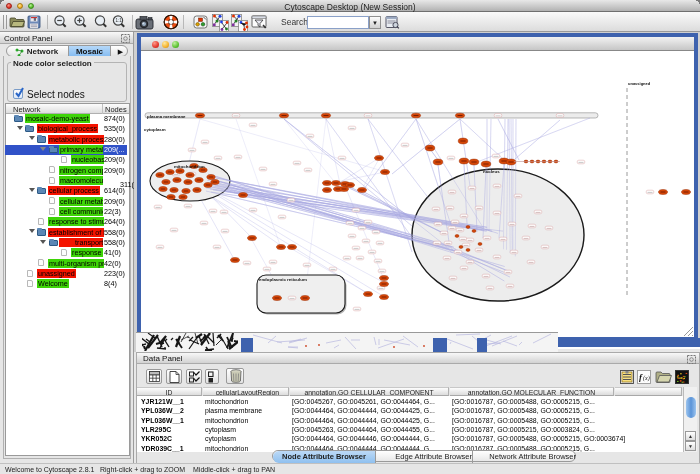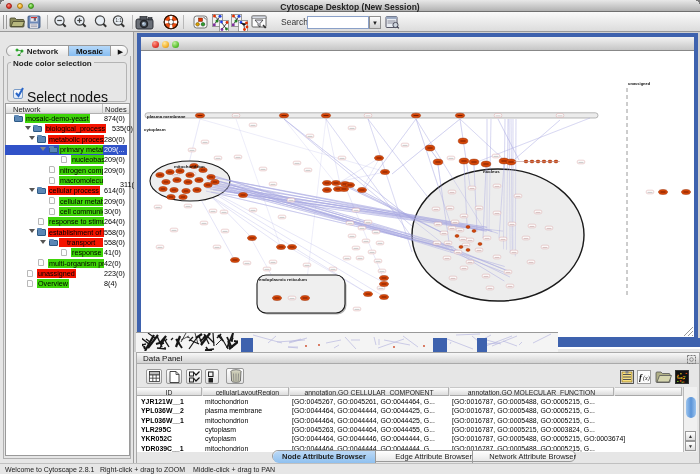--- a/index.html
+++ b/index.html
@@ -6,21 +6,21 @@
 .abs { position:absolute; }
 </style></head>
 <body>
 
 <div class="abs" style="left:0;top:0;width:5px;height:5px;background:radial-gradient(circle at 5px 5px, rgba(0,0,0,0) 4.6px, #777 4.6px);z-index:50"></div>
 <div class="abs" style="left:695px;top:0;width:5px;height:5px;background:radial-gradient(circle at 0px 5px, rgba(0,0,0,0) 4.6px, #777 4.6px);z-index:50"></div>
 <div class="abs" style="left:0;top:0;width:700px;height:12px;background:linear-gradient(#e8e8e8,#bdbdbd 80%,#b0b0b0);border-bottom:1px solid #6f6f6f">
   <div class="abs" style="left:5.5px;top:2.5px;width:6.5px;height:6.5px;border-radius:50%;background:radial-gradient(circle at 35% 30%,#ff9a8a,#e33a2e 60%,#b01d12);border:0.5px solid #a02018"></div>
   <div class="abs" style="left:16.5px;top:2.5px;width:6.5px;height:6.5px;border-radius:50%;background:radial-gradient(circle at 35% 30%,#ffe9a0,#f5b32e 60%,#c07d10);border:0.5px solid #a87a14"></div>
   <div class="abs" style="left:27.5px;top:2.5px;width:6.5px;height:6.5px;border-radius:50%;background:radial-gradient(circle at 35% 30%,#c2f0a0,#5fc433 60%,#2f8f12);border:0.5px solid #3d8f1d"></div>
-  <div class="abs" style="left:0;top:1.5px;width:700px;text-align:center;font-size:8.5px;font-weight:bold;color:#222">Cytoscape Desktop (New Session)</div>
+  <div class="abs" style="left:0;top:1.5px;width:700px;text-align:center;font-size:8.5px;font-weight:normal;color:#222">Cytoscape Desktop (New Session)</div>
 </div>
 
 <div class="abs" style="left:0;top:12px;width:700px;height:20px;background:linear-gradient(#fafafa,#dcdcdc);border-bottom:1px solid #9a9a9a">
 </div>
 <div style="position:absolute;left:47px;top:15px;width:1px;height:14px;background:#b8b8b8"></div>
 <div style="position:absolute;left:131.5px;top:15px;width:1px;height:14px;background:#b8b8b8"></div>
 <div style="position:absolute;left:183px;top:15px;width:1px;height:14px;background:#b8b8b8"></div>
 <div style="position:absolute;left:2.5px;top:15px;width:1.5px;height:14px;background:#bbb;border-left:1px solid #999"></div>
 <div style="position:absolute;left:5.5px;top:15px;width:1.5px;height:14px;background:#bbb;border-left:1px solid #999"></div>
 <svg style="position:absolute;left:9px;top:15px" width="16" height="14" viewBox="0 0 16 14">
@@ -120,20 +120,27 @@
 <svg style="position:absolute;left:385px;top:15px" width="15" height="15" viewBox="0 0 15 15">
     <rect x="1" y="1.5" width="11" height="11" rx="1" fill="#e8ecf2" stroke="#445" stroke-width="0.9"></rect>
     <rect x="1" y="1.5" width="11" height="2.4" fill="#9aa8c0"></rect>
     <line x1="2.5" y1="6" x2="10.5" y2="6" stroke="#667" stroke-width="0.7"></line>
     <line x1="2.5" y1="8" x2="10.5" y2="8" stroke="#667" stroke-width="0.7"></line>
     <circle cx="10.5" cy="10" r="2.6" fill="#cdd4dd" stroke="#334" stroke-width="0.8"></circle>
     <line x1="12" y1="11.5" x2="13.8" y2="13.3" stroke="#334" stroke-width="1.2"></line>
   </svg>
 
 <div class="abs" style="left:0;top:32px;width:134px;height:431px;background:#e6e6e6;border-right:1px solid #9c9c9c">
+  <div class="abs" style="left:0;top:0;width:133px;height:12px;background:linear-gradient(#f8f8f8,#d2d2d2);border-bottom:1px solid #aaa">
+    <span class="abs" style="left:4px;top:1.5px;font-size:8px;color:#111">Control Panel</span>
+    <svg class="abs" style="left:121px;top:2px" width="9" height="9" viewBox="0 0 9 9">
+        <rect x="0.5" y="0.5" width="8" height="8" fill="none" stroke="#777" stroke-width="1" stroke-dasharray="2,1"></rect>
+        <circle cx="4.5" cy="4.5" r="1.8" fill="none" stroke="#777" stroke-width="0.8"></circle>
+      </svg>
+  </div>
 
   <div class="abs" style="left:6px;top:13px;width:122px;height:11.5px;border:1px solid #9a9a9a;border-radius:6px;background:linear-gradient(#ffffff,#e4e4e4);overflow:hidden">
     <div class="abs" style="left:0;top:0;width:61px;height:11.5px;font-size:8px;font-weight:bold;color:#222;text-align:center;line-height:11px">
       <svg style="position:absolute;left:8px;top:1.5px" width="9" height="9" viewBox="0 0 9 9">
           <circle cx="2" cy="2" r="1.5" fill="#30b030"></circle>
           <circle cx="7" cy="3" r="1.5" fill="#30b030"></circle>
           <circle cx="4" cy="7.5" r="1.5" fill="#30b030"></circle>
           <path d="M2 2 L7 3 L4 7.5" stroke="#208020" stroke-width="0.7" fill="none"></path>
         </svg>
       <span style="margin-left:10px">Network</span></div>
@@ -144,37 +151,37 @@
   <div class="abs" style="left:3px;top:24px;width:128px;height:403px;border:1px solid #b0b0b0;border-top:none;background:#e6e6e6"></div>
 
   <div class="abs" style="left:7px;top:30px;width:120px;height:40px;border:1px solid #b4b4b4;border-radius:3px"></div>
   <div class="abs" style="left:11px;top:26.5px;background:#e6e6e6;padding:0 2px;font-size:8px;font-weight:bold;color:#222">Node color selection</div>
 
 
   <div class="abs" style="left:13px;top:57px;width:9.5px;height:9.5px;background:linear-gradient(#fdfdfd,#dce8f8);border:1px solid #7a9cc8;border-radius:2px"></div>
   <svg class="abs" style="left:14px;top:54px" width="11" height="12" viewBox="0 0 11 12">
       <path d="M2 7 L4.5 10 L9 2" fill="none" stroke="#2a66c8" stroke-width="2"></path>
     </svg>
-  <span class="abs" style="left:27px;top:57px;font-size:14px;color:#111">Select nodes</span>
+  <span class="abs" style="left:27px;top:57px;font-size:10px;color:#111">Select nodes</span>
 </div>
 
 <div class="abs" style="left:5px;top:103px;width:125px;height:353px;background:#fff;border:1px solid #9a9a9a"></div>
 <div class="abs" style="left:6px;top:104px;width:123px;height:9.5px;background:linear-gradient(#fcfcfc,#dedede);border-bottom:1px solid #b0b0b0">
   <span class="abs" style="left:7px;top:1px;font-size:7.5px;color:#222">Network</span>
   <span class="abs" style="left:99px;top:1px;font-size:7.5px;color:#222">Nodes</span>
   <span class="abs" style="left:96px;top:0;width:1px;height:9.5px;background:#c0c0c0"></span>
 </div>
 <div class="abs" style="left:0;top:0;width:134px;height:463px;overflow:hidden;font-size:7.2px">
 <div style="position:absolute;left:5px;top:113.5px;width:122px;height:10.4px;">
       <span style="position:absolute;left:9px;top:2px;width:9px;height:6.5px;background:#5b87b5;border:0.5px solid #2d5a86;border-radius:1px"></span>
       <span style="position:absolute;left:9px;top:1px;width:5px;height:2px;background:#5b87b5;border-radius:1px 1px 0 0"></span>
       <span style="position:absolute;left:20px;top:0.4px;max-width:79px;overflow:hidden;display:inline-block;background:#3ed407;color:#000;padding:0 1px;white-space:nowrap">mosaic-demo-yeast</span>
       <span style="position:absolute;left:99px;top:0.4px;color:#000;">874(0)</span>
     </div>
-<div style="position:absolute;left:5px;top:123.8px;width:122px;height:22px;margin-left:8px;">
+<div style="position:absolute;left:5px;top:123.8px;width:122px;height:22px;">
       <span style="position:absolute;left:12px;top:2.2px;width:0;height:0;border-left:3.5px solid transparent;border-right:3.5px solid transparent;border-top:4.5px solid #555"></span>
       <span style="position:absolute;left:20px;top:2px;width:9px;height:6.5px;background:#5b87b5;border:0.5px solid #2d5a86;border-radius:1px"></span>
       <span style="position:absolute;left:20px;top:1px;width:5px;height:2px;background:#5b87b5;border-radius:1px 1px 0 0"></span>
       <span style="position:absolute;left:32px;top:0.4px;max-width:68px;overflow:hidden;display:inline-block;background:#f51300;color:#000;padding:0 1px;white-space:nowrap">biological_process</span>
       <span style="position:absolute;left:99px;top:0.4px;color:#000;">535(0)</span>
     </div>
 <div style="position:absolute;left:5px;top:134.2px;width:122px;height:10.4px;">
       <span style="position:absolute;left:24px;top:2.2px;width:0;height:0;border-left:3.5px solid transparent;border-right:3.5px solid transparent;border-top:4.5px solid #555"></span>
       <span style="position:absolute;left:32px;top:2px;width:9px;height:6.5px;background:#5b87b5;border:0.5px solid #2d5a86;border-radius:1px"></span>
       <span style="position:absolute;left:32px;top:1px;width:5px;height:2px;background:#5b87b5;border-radius:1px 1px 0 0"></span>
@@ -211,59 +218,59 @@
       <span style="position:absolute;left:99px;top:0.4px;color:#000;">614(0)</span>
     </div>
 <div style="position:absolute;left:5px;top:196.3px;width:122px;height:10.4px;">
       <span style="position:absolute;left:44px;top:1px;width:5.5px;height:7px;background:#fdfdfd;border:0.5px solid #b8b8b8;border-radius:0 2px 0 0"></span>
       <span style="position:absolute;left:54px;top:0.4px;max-width:44px;overflow:hidden;display:inline-block;background:#3ed407;color:#000;padding:0 1px;white-space:nowrap">cellular metabo</span>
       <span style="position:absolute;left:99px;top:0.4px;color:#000;">209(0)</span>
     </div>
 <div style="position:absolute;left:5px;top:206.6px;width:122px;height:10.4px;">
       <span style="position:absolute;left:44px;top:1px;width:5.5px;height:7px;background:#fdfdfd;border:0.5px solid #b8b8b8;border-radius:0 2px 0 0"></span>
       <span style="position:absolute;left:54px;top:0.4px;max-width:44px;overflow:hidden;display:inline-block;background:#3ed407;color:#000;padding:0 1px;white-space:nowrap">cell communicat</span>
-      <span style="position:absolute;left:99px;top:0.4px;color:#000;">30(0)</span>
+      <span style="position:absolute;left:99px;top:0.4px;color:#000;">22(3)</span>
     </div>
 <div style="position:absolute;left:5px;top:217.0px;width:122px;height:10.4px;">
       <span style="position:absolute;left:33px;top:1px;width:5.5px;height:7px;background:#fdfdfd;border:0.5px solid #b8b8b8;border-radius:0 2px 0 0"></span>
       <span style="position:absolute;left:43px;top:0.4px;max-width:56px;overflow:hidden;display:inline-block;background:#3ed407;color:#000;padding:0 1px;white-space:nowrap">response to stimul</span>
       <span style="position:absolute;left:99px;top:0.4px;color:#000;">264(0)</span>
     </div>
 <div style="position:absolute;left:5px;top:227.3px;width:122px;height:10.4px;">
       <span style="position:absolute;left:24px;top:2.2px;width:0;height:0;border-left:3.5px solid transparent;border-right:3.5px solid transparent;border-top:4.5px solid #555"></span>
       <span style="position:absolute;left:32px;top:2px;width:9px;height:6.5px;background:#5b87b5;border:0.5px solid #2d5a86;border-radius:1px"></span>
       <span style="position:absolute;left:32px;top:1px;width:5px;height:2px;background:#5b87b5;border-radius:1px 1px 0 0"></span>
       <span style="position:absolute;left:43px;top:0.4px;max-width:56px;overflow:hidden;display:inline-block;background:#f51300;color:#000;padding:0 1px;white-space:nowrap">establishment of lo</span>
       <span style="position:absolute;left:99px;top:0.4px;color:#000;">558(0)</span>
     </div>
 <div style="position:absolute;left:5px;top:237.7px;width:122px;height:10.4px;">
       <span style="position:absolute;left:35px;top:2.2px;width:0;height:0;border-left:3.5px solid transparent;border-right:3.5px solid transparent;border-top:4.5px solid #555"></span>
       <span style="position:absolute;left:44px;top:2px;width:9px;height:6.5px;background:#5b87b5;border:0.5px solid #2d5a86;border-radius:1px"></span>
       <span style="position:absolute;left:44px;top:1px;width:5px;height:2px;background:#5b87b5;border-radius:1px 1px 0 0"></span>
-      <span style="position:absolute;left:54px;top:0.4px;max-width:44px;overflow:hidden;display:inline-block;background:#f51300;color:#000;padding:0 8px;white-space:nowrap">transport</span>
+      <span style="position:absolute;left:54px;top:0.4px;max-width:44px;overflow:hidden;display:inline-block;background:#f51300;color:#000;padding:0 16px;white-space:nowrap">transport</span>
       <span style="position:absolute;left:99px;top:0.4px;color:#000;">558(0)</span>
     </div>
 <div style="position:absolute;left:5px;top:248.0px;width:122px;height:10.4px;">
       <span style="position:absolute;left:56px;top:1px;width:5.5px;height:7px;background:#fdfdfd;border:0.5px solid #b8b8b8;border-radius:0 2px 0 0"></span>
       <span style="position:absolute;left:66px;top:0.4px;max-width:33px;overflow:hidden;display:inline-block;background:#3ed407;color:#000;padding:0 1px;white-space:nowrap">response</span>
       <span style="position:absolute;left:99px;top:0.4px;color:#000;">41(0)</span>
     </div>
 <div style="position:absolute;left:5px;top:258.4px;width:122px;height:10.4px;">
       <span style="position:absolute;left:33px;top:1px;width:5.5px;height:7px;background:#fdfdfd;border:0.5px solid #b8b8b8;border-radius:0 2px 0 0"></span>
       <span style="position:absolute;left:43px;top:0.4px;max-width:56px;overflow:hidden;display:inline-block;background:#3ed407;color:#000;padding:0 1px;white-space:nowrap">multi-organism pro</span>
       <span style="position:absolute;left:99px;top:0.4px;color:#000;">42(0)</span>
     </div>
 <div style="position:absolute;left:5px;top:268.7px;width:122px;height:10.4px;">
       <span style="position:absolute;left:22px;top:1px;width:5.5px;height:7px;background:#fdfdfd;border:0.5px solid #b8b8b8;border-radius:0 2px 0 0"></span>
       <span style="position:absolute;left:32px;top:0.4px;max-width:68px;overflow:hidden;display:inline-block;background:#f51300;color:#000;padding:0 1px;white-space:nowrap">unassigned</span>
       <span style="position:absolute;left:99px;top:0.4px;color:#000;">223(0)</span>
     </div>
 <div style="position:absolute;left:5px;top:279.1px;width:122px;height:10.4px;">
       <span style="position:absolute;left:22px;top:1px;width:5.5px;height:7px;background:#fdfdfd;border:0.5px solid #b8b8b8;border-radius:0 2px 0 0"></span>
-      <span style="position:absolute;left:32px;top:0.4px;max-width:68px;overflow:hidden;display:inline-block;background:#3ed407;color:#000;padding:0 1px;white-space:nowrap">Overview</span>
+      <span style="position:absolute;left:32px;top:0.4px;max-width:68px;overflow:hidden;display:inline-block;background:#3ed407;color:#000;padding:0 1px;white-space:nowrap">Welcome</span>
       <span style="position:absolute;left:99px;top:0.4px;color:#000;">8(4)</span>
     </div>
 </div>
 
 <div class="abs" style="left:134px;top:32px;width:566px;height:320px;background:#d0d0d0"></div>
 
 <div class="abs" style="left:137px;top:33px;width:561px;height:305px;background:#3e62ae"></div>
 <div class="abs" style="left:141px;top:37px;width:553px;height:14px;background:linear-gradient(#f2f2f2,#c6c6c6);border-bottom:1px solid #888">
   <div class="abs" style="left:11px;top:4px;width:7px;height:7px;border-radius:50%;background:radial-gradient(circle at 35% 30%,#ff9a8a,#e33a2e 60%,#b01d12)"></div>
   <div class="abs" style="left:21px;top:4px;width:7px;height:7px;border-radius:50%;background:radial-gradient(circle at 35% 30%,#ffe9a0,#f5b32e 60%,#c07d10)"></div>

